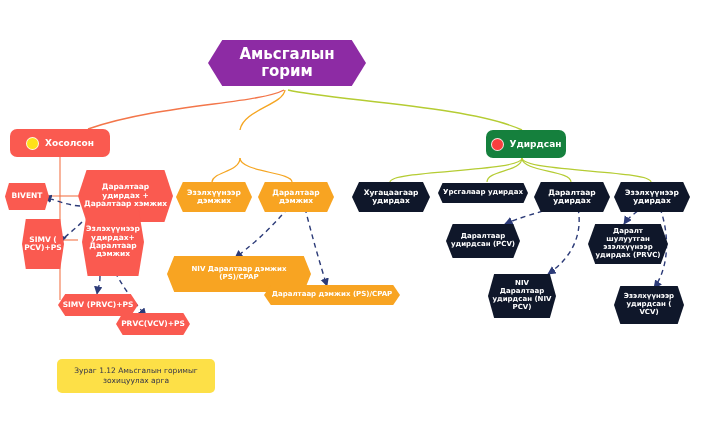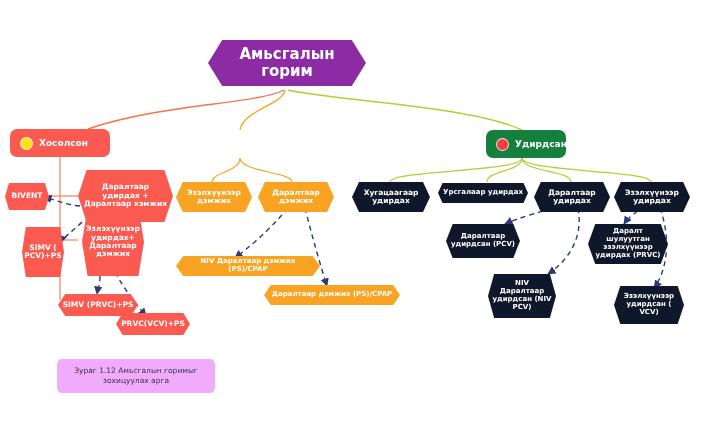--- a/index.html
+++ b/index.html
@@ -34,37 +34,37 @@
   .rounded{border-radius:7px;}
 
   
   .root{background:#8d2ba4;}
   .cRed{background:#fa5a50;}
   .cOrange{background:#f8a422;}
   .cGreenHdr{background:#15803d;}
   .cGreen{background:#0f172a;}
 
   .branch-head{
-    display:flex;align-items:center;justify-content:flex-start;
+    display:flex;align-items:center;justify-content:center;
     gap:6px;
     padding:0 10px;
     font-weight:bold;
     color:#ffffff;
   }
   .bullet{
     width:11px;height:11px;border-radius:50%;
     flex:0 0 auto;border:1px solid rgba(255,255,255,.85);
   }
   .b-yellow{background:#ffe019;}
   .b-purple{background:#5b4fd6;}
   .b-red{background:#fa3e3e;}
 
   .caption{
     position:absolute;
-    background:#f0abfc;
+    background:#fde047;
     border-radius:5px;
     color:#34344a;
     font-size:7.5px;
     font-weight:normal;
     text-align:center;
     display:flex;align-items:center;justify-content:center;
     padding:4px 8px;
     line-height:1.35;
     box-sizing:border-box;
   }
@@ -119,32 +119,32 @@
     <span class="bullet b-yellow" style="background: rgb(255, 224, 25);"></span>
     <span>Хосолсон</span>
   </div>
 
   <div class="node hex cRed" style="left:78px;top:170px;width:95px;height:52px;font-size:7.5px;">Даралтаар удирдах + Даралтаар хэмжих</div>
 
   <div class="node hex cRed" style="left:82px;top:208px;width:62px;height:68px;font-size:7.5px;">Эзлэхүүнээр удирдах+ Даралтаар дэмжих</div>
 
   <div class="node hex cRed" style="left:5px;top:183px;width:44px;height:27px;font-size:7.5px;">BIVENT</div>
 
-  <div class="node hex cRed" style="left:22px;top:219px;width:42px;height:50px;font-size:7.5px;margin-top:8px;">SIMV ( PCV)+PS</div>
+  <div class="node hex cRed" style="left:22px;top:219px;width:42px;height:50px;font-size:7.5px;">SIMV ( PCV)+PS</div>
 
   <div class="node hex cRed" style="left:58px;top:294px;width:80px;height:22px;font-size:7.5px;">SIMV (PRVC)+PS</div>
 
   <div class="node hex cRed" style="left:116px;top:313px;width:74px;height:22px;font-size:7.5px;">PRVC(VCV)+PS</div>
 
 
   <div class="node hex cOrange" style="left:176px;top:182px;width:76px;height:30px;font-size:7.5px;">Эзэлхүүнээр дэмжих</div>
 
   <div class="node hex cOrange" style="left:258px;top:182px;width:76px;height:30px;font-size:7.5px;">Даралтаар дэмжих</div>
 
-  <div class="node hex-wide cOrange" style="left:176px;top:256px;width:144px;height:20px;font-size:7px;">NIV Даралтаар дэмжих (PS)/CPAP</div>
+  <div class="node hex-wide cOrange" style="left:167px;top:256px;width:144px;height:36px;font-size:7px;">NIV Даралтаар дэмжих (PS)/CPAP</div>
 
   <div class="node hex-wide cOrange" style="left:264px;top:285px;width:136px;height:20px;font-size:7px;">Даралтаар дэмжих (PS)/CPAP</div>
 
   <div class="node rounded cGreenHdr branch-head" style="left:486px;top:130px;width:80px;height:28px;font-size:9px;">
     <span class="bullet b-red" style="background: rgb(250, 62, 62);"></span>
     <span>Удирдсан</span>
   </div>
 
   <div class="node hex cGreen" style="left:352px;top:182px;width:78px;height:30px;font-size:7.5px;">Хугацаагаар удирдах</div>
 

